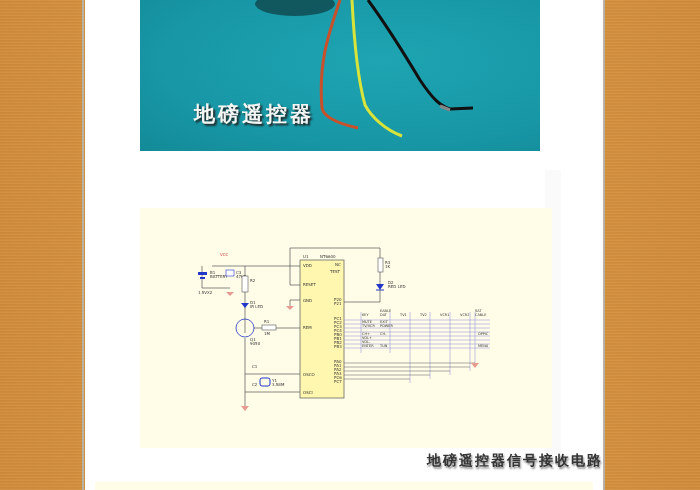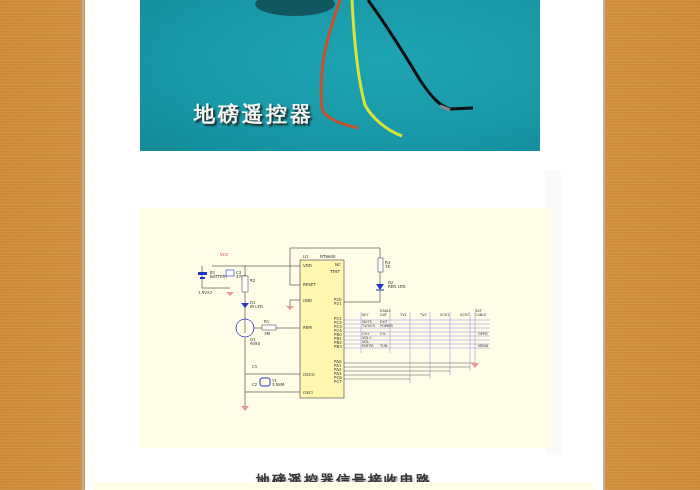--- a/index.html
+++ b/index.html
@@ -28,23 +28,23 @@
       position: absolute; left: 22px; top: 100px;
       font-family: "DejaVu Serif", serif; font-weight: bold; font-size: 21px; letter-spacing: 3px;
       color: #f4f6f4; text-shadow: 2px 2px 2px #222; margin-left: 32px;
     }
     .schem-frame {
       position: absolute; left: 55px; top: 208px; width: 412px; height: 240px;
       background: #fffde8;
     }
     .schem-frame svg { position: absolute; left: 0; top: 0; }
     .schem-caption {
-      position: absolute; left: 0; top: 452px; width: 518px; text-align: center;
+      position: absolute; left: 0; top: 452px; width: 518px; text-align: right;
       font-family: "DejaVu Serif", serif; font-weight: bold; font-size: 14px; letter-spacing: 2px;
-      color: #333; text-shadow: 1px 2px 2px #888; margin-top: 20px;
+      color: #333; text-shadow: 1px 2px 2px #888;
     }
     .bottom-strip {
       position: absolute; left: 10px; top: 482px; width: 498px; height: 8px;
       background: #fffde8;
     }
     .faint-right { position: absolute; left: 460px; top: 170px; width: 16px; height: 285px; background: #fafafa; }
   </style>
 </head>
 <body>
 

